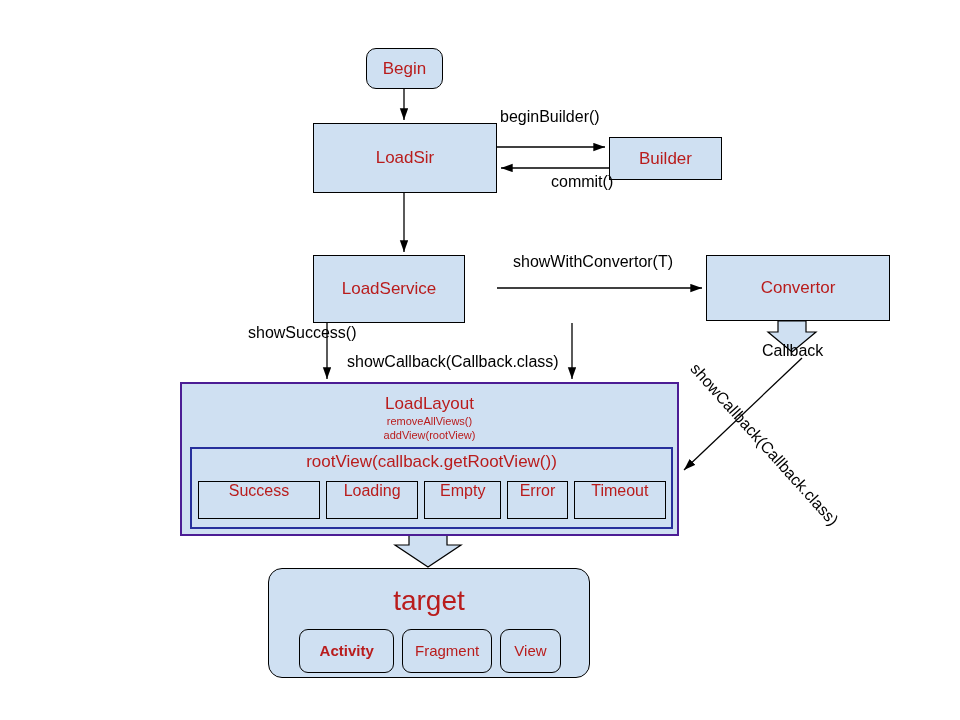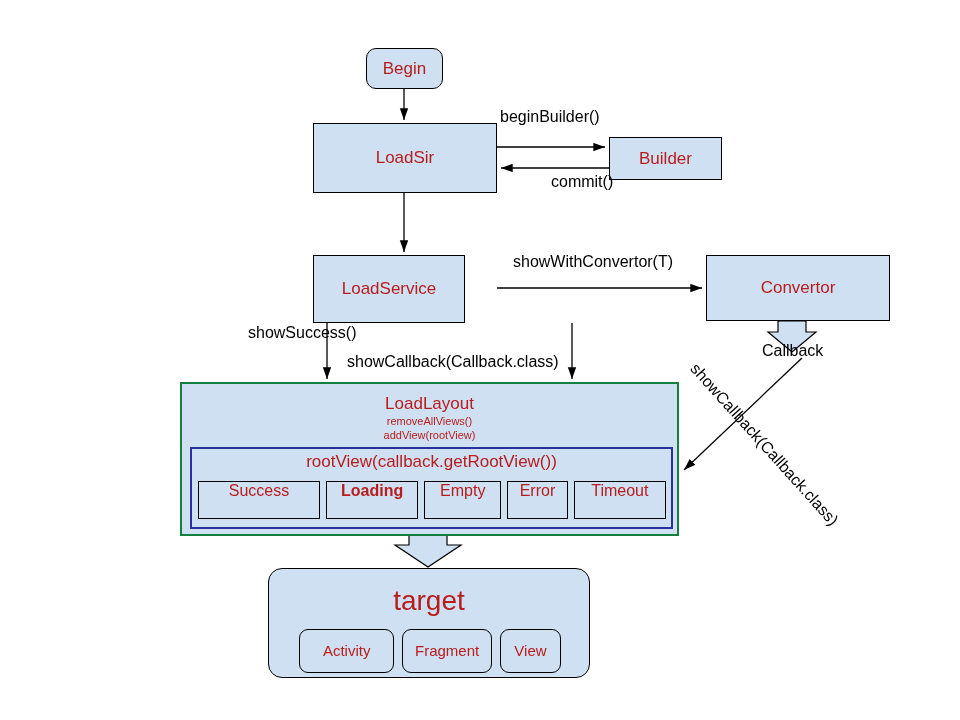--- a/index.html
+++ b/index.html
@@ -44,21 +44,21 @@
 
   
   #node-begin      { left: 366px; top: 48px;  width: 77px;  height: 41px;  font-size: 17px; }
   #node-loadsir    { left: 313px; top: 123px; width: 184px; height: 70px;  }
   #node-builder    { left: 609px; top: 137px; width: 113px; height: 43px;  }
   #node-loadservice{ left: 313px; top: 255px; width: 152px; height: 68px;  }
   #node-convertor  { left: 706px; top: 255px; width: 184px; height: 66px;  }
 
   #node-loadlayout {
     left: 180px; top: 382px; width: 499px; height: 154px;
-    border: 2px solid #15803d;
+    border: 2px solid #4c1d95;
     display: block;
     padding: 0;
   }
   .loadlayout-head {
     text-align: center;
     padding-top: 10px;
   }
   .loadlayout-title {
     font-size: 17px;
     display: block;
@@ -93,21 +93,21 @@
     box-sizing: border-box;
     background: #cfe0f2;
     border: 1px solid #000000;
     display: flex;
     align-items: flex-start;
     justify-content: center;
     font-size: 16px;
     height: 38px;
   }
   .state-box.w-success { width: 127px; }
-  .state-box.w-loading { width: 96px; font-weight: bold; }
+  .state-box.w-loading { width: 96px; }
   .state-box.w-empty   { width: 80px; }
   .state-box.w-error   { width: 63px; }
   .state-box.w-timeout { width: 96px; }
 
   #node-target {
     left: 268px; top: 568px; width: 322px; height: 110px;
     border-radius: 14px;
     display: block;
   }
   .target-title {
@@ -127,21 +127,21 @@
     box-sizing: border-box;
     background: #cfe0f2;
     border: 1px solid #000000;
     border-radius: 9px;
     display: flex;
     align-items: center;
     justify-content: center;
     font-size: 15px;
     height: 44px;
   }
-  .target-chip.w-activity { width: 100px; }
+  .target-chip.w-activity { width: 100px; font-weight: bold; }
   .target-chip.w-fragment { width: 94px; }
   .target-chip.w-view     { width: 64px; }
 
   
   .edge-label {
     position: absolute;
     font-size: 16px;
     color: #000000;
     white-space: nowrap;
     background: transparent;

